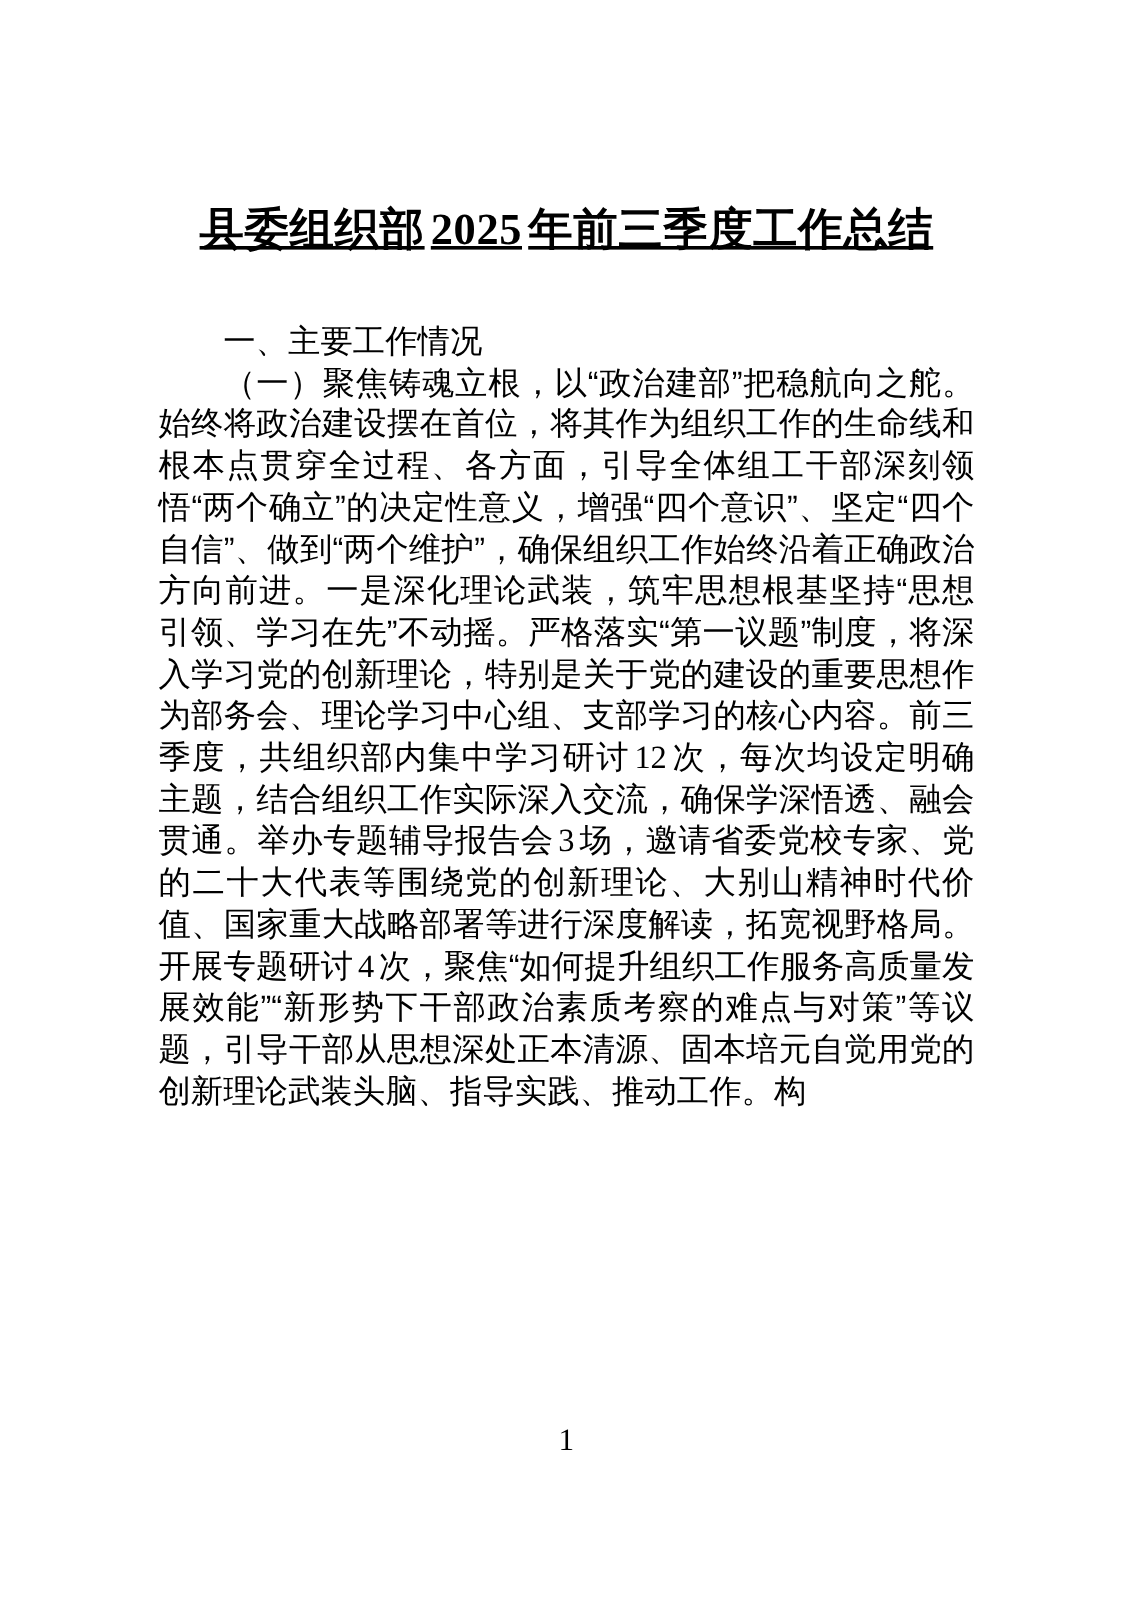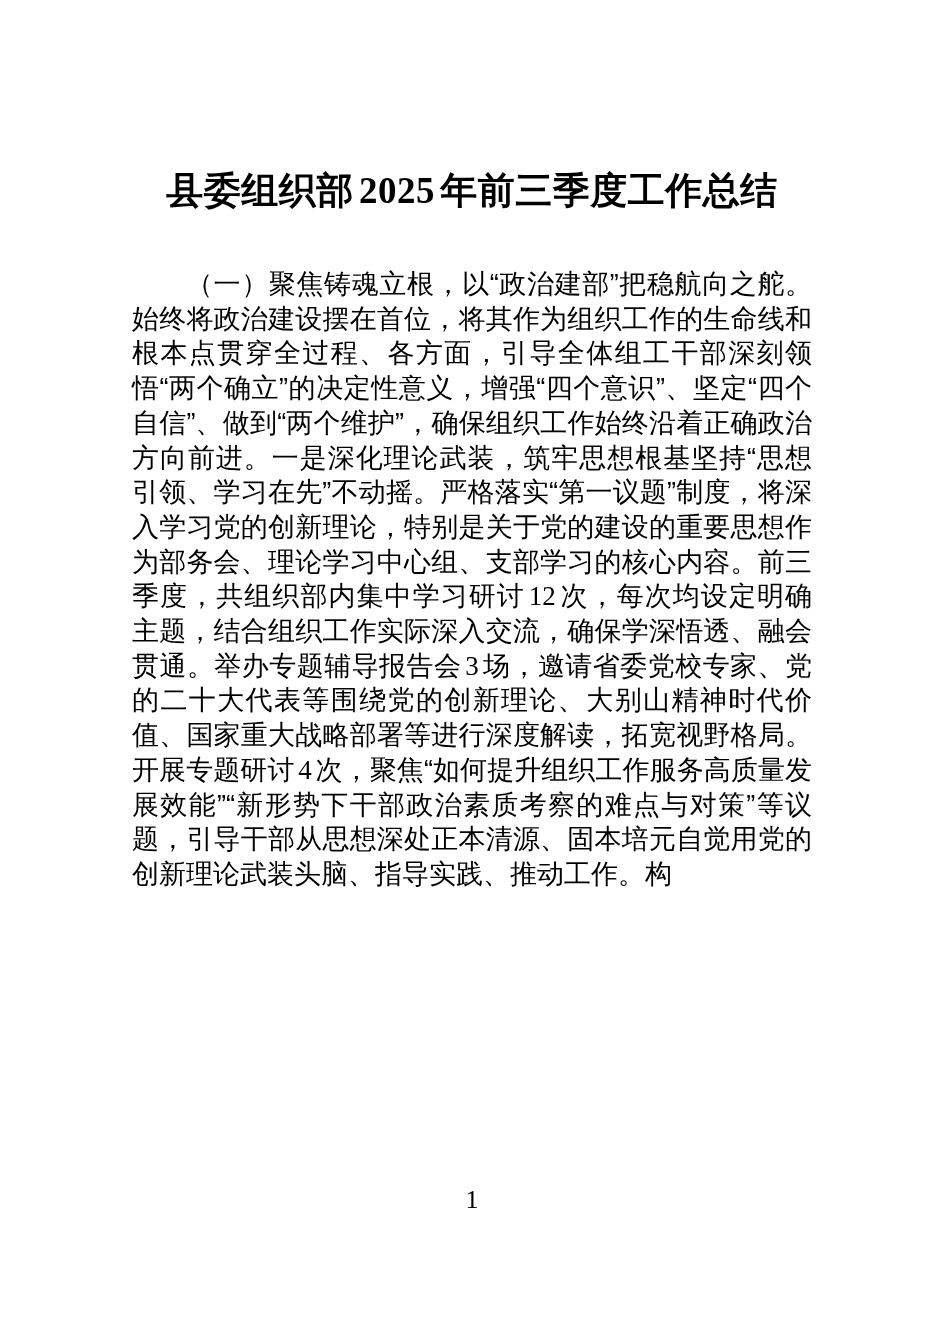--- a/index.html
+++ b/index.html
@@ -20,20 +20,21 @@
     position: absolute;
     top: 166px;
     left: 132px;
     width: 680px;
     text-align: center;
     font-size: 37px;
     font-weight: 700;
     line-height: 50px;
     letter-spacing: 0.5px;
     white-space: nowrap;
+    text-decoration: underline;
   }
   .doc-body {
     position: absolute;
     top: 267px;
     left: 132px;
     width: 680px;
     font-size: 27px;
     line-height: 34.7px;
     text-align: justify;
     text-justify: inter-ideograph;
@@ -60,18 +61,19 @@
   }
 </style>
 </head>
 <body>
 
 <div class="page">
 
   <div class="doc-title wrap-nums">县委组织部<span class="num">2025</span>年前三季度工作总结</div>
 
   <div class="doc-body">
+    <p class="doc-text wrap-nums">一、主要工作情况</p>
     <p class="doc-text wrap-nums">（一）聚焦铸魂立根，以“政治建部”把稳航向之舵。始终将政治建设摆在首位，将其作为组织工作的生命线和根本点贯穿全过程、各方面，引导全体组工干部深刻领悟“两个确立”的决定性意义，增强“四个意识”、坚定“四个自信”、做到“两个维护”，确保组织工作始终沿着正确政治方向前进。一是深化理论武装，筑牢思想根基坚持“思想引领、学习在先”不动摇。严格落实“第一议题”制度，将深入学习党的创新理论，特别是关于党的建设的重要思想作为部务会、理论学习中心组、支部学习的核心内容。前三季度，共组织部内集中学习研讨<span class="num">12</span>次，每次均设定明确主题，结合组织工作实际深入交流，确保学深悟透、融会贯通。举办专题辅导报告会<span class="num">3</span>场，邀请省委党校专家、党的二十大代表等围绕党的创新理论、大别山精神时代价值、国家重大战略部署等进行深度解读，拓宽视野格局。开展专题研讨<span class="num">4</span>次，聚焦“如何提升组织工作服务高质量发展效能”“新形势下干部政治素质考察的难点与对策”等议题，引导干部从思想深处正本清源、固本培元自觉用党的创新理论武装头脑、指导实践、推动工作。构</p>
   </div>
 
   <div class="page-number">1</div>
 
 </div>
 
 </body></html>

